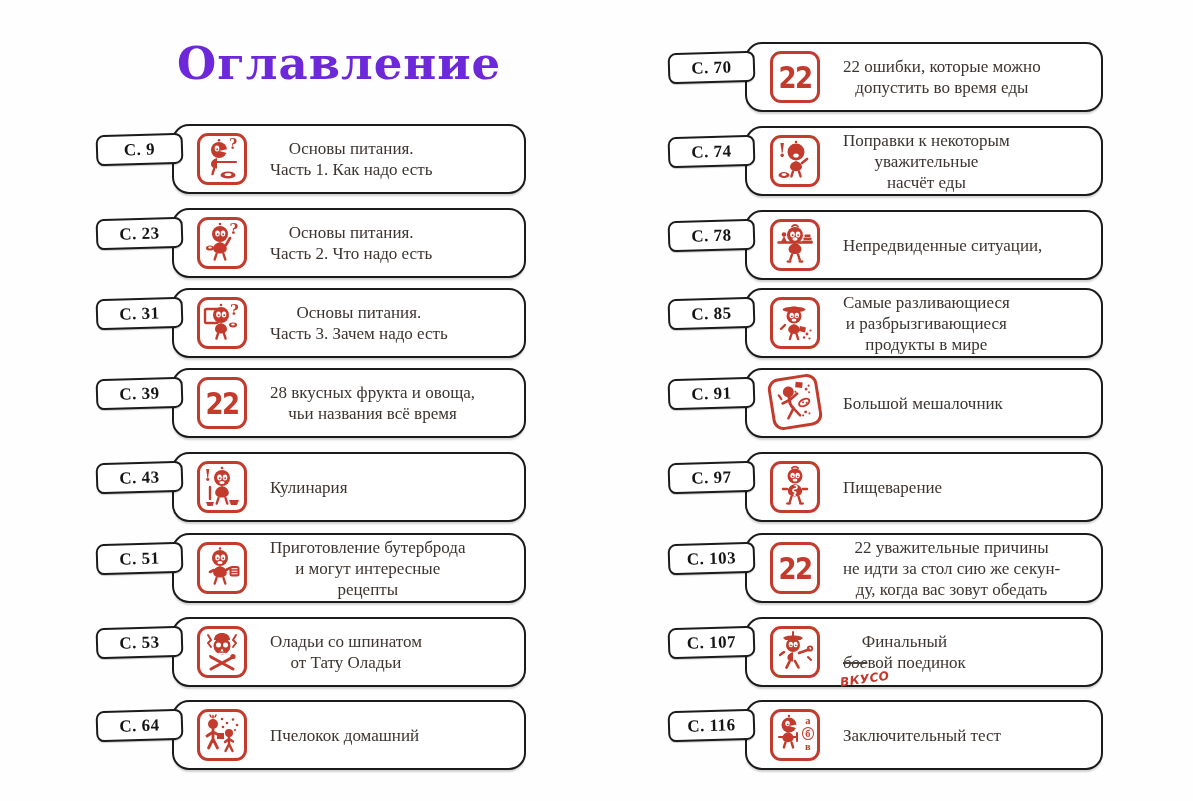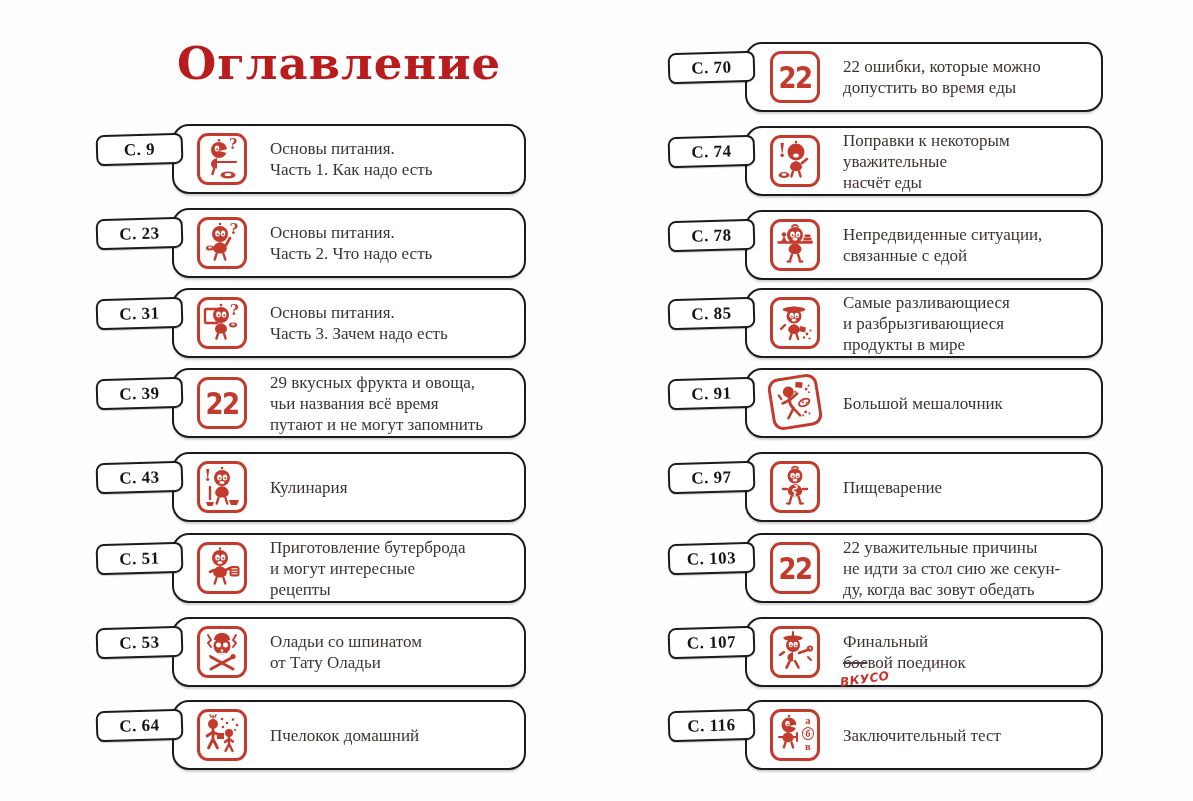--- a/index.html
+++ b/index.html
@@ -1,23 +1,23 @@
 <!DOCTYPE html>
 <html><head>
 <meta charset="utf-8">
 <style>
   html,body{margin:0;padding:0;background:#fff;}
   #canvas{position:relative;width:1193px;height:801px;background:#fefefe;overflow:hidden;
           font-family:"Liberation Serif",serif;}
   .page-title{position:absolute;left:177px;top:36px;font-family:"DejaVu Serif",serif;
-          font-weight:700;font-size:45px;line-height:56px;color:#b91c1c;letter-spacing:1px;}
+          font-weight:700;font-size:45px;line-height:56px;color:#6d28d9;letter-spacing:1px;}
   .row{position:absolute;height:70px;}
   .card{position:absolute;top:0;bottom:0;right:0;background:#fff;border:2.2px solid #1b1b1b;
           border-radius:17px;display:flex;align-items:center;padding-left:23px;gap:23px;
-          box-sizing:border-box;box-shadow:0 3px 2px -1px rgba(0,0,0,.18);}
+          box-sizing:border-box;box-shadow:0 3px 2px -1px rgba(0,0,0,.18);text-align:center;}
   .lcard{left:76px;} .rcard{left:77px;}
   .ptab{position:absolute;left:0;top:10px;width:87px;height:31px;background:#fff;
           border:2.4px solid #1b1b1b;border-radius:8px;display:flex;align-items:center;
           justify-content:center;font-weight:700;font-size:17px;color:#141414;z-index:3;
           transform:rotate(-1.8deg);box-sizing:border-box;box-shadow:0 2px 1px -1px rgba(0,0,0,.2);
           letter-spacing:.5px;}
   .iconbox{position:relative;flex:none;width:50px;height:52px;border:3.6px solid #c23b2c;
           border-radius:11px;background:#fff;display:flex;align-items:center;justify-content:center;
           box-sizing:border-box;}
   .tilt{transform:rotate(-9deg);margin-top:-3px;}
@@ -125,23 +125,22 @@
         <span>С. 31</span>
       </div>
   </div>
 
   <div class="row" style="left:96px;top:368px;width:430px;">
     <div class="card lcard">
       <div class="iconbox">
         <span class="badge">22</span>
       </div>
       <div class="entry-text">
-        <span class="line">29 вкусных фрукта и овоща,</span>
+        <span class="line">28 вкусных фрукта и овоща,</span>
         <span class="line">чьи названия всё время</span>
-        <span class="line">путают и не могут запомнить</span>
       </div>
     </div>
     <div class="ptab">
         <span>С. 39</span>
       </div>
   </div>
 
   <div class="row" style="left:96px;top:452px;width:430px;">
     <div class="card lcard">
       <div class="iconbox">
@@ -310,21 +309,20 @@
             <circle cx="9" cy="11.5" r="2.3" fill="#c23b2c"></circle>
             <path d="M28.5 18.8h8M29.5 15.8h6M30.5 12.8h4" class="st" stroke-width="2.4"></path>
             <path d="M20 20c-4 1-6.4 3.4-6.4 6.2 0 3.1 2.8 4.8 6.4 4.8s6.4-1.7 6.4-4.8c0-2.8-2.4-5.2-6.4-6.2z" fill="#c23b2c"></path>
             <path d="M17 31.4l-1.7 5.2M23 31.4l1.7 5.2" class="st" stroke-width="2.4"></path>
             <ellipse cx="14" cy="38.5" rx="2.6" ry="1.2" fill="#c23b2c"></ellipse>
             <ellipse cx="26" cy="38.5" rx="2.6" ry="1.2" fill="#c23b2c"></ellipse>
           </svg>
       </div>
       <div class="entry-text">
         <span class="line">Непредвиденные ситуации,</span>
-        <span class="line">связанные с едой</span>
       </div>
     </div>
     <div class="ptab">
         <span>С. 78</span>
       </div>
   </div>
 
   <div class="row" style="left:668px;top:288px;width:435px;">
     <div class="card rcard">
       <div class="iconbox">

